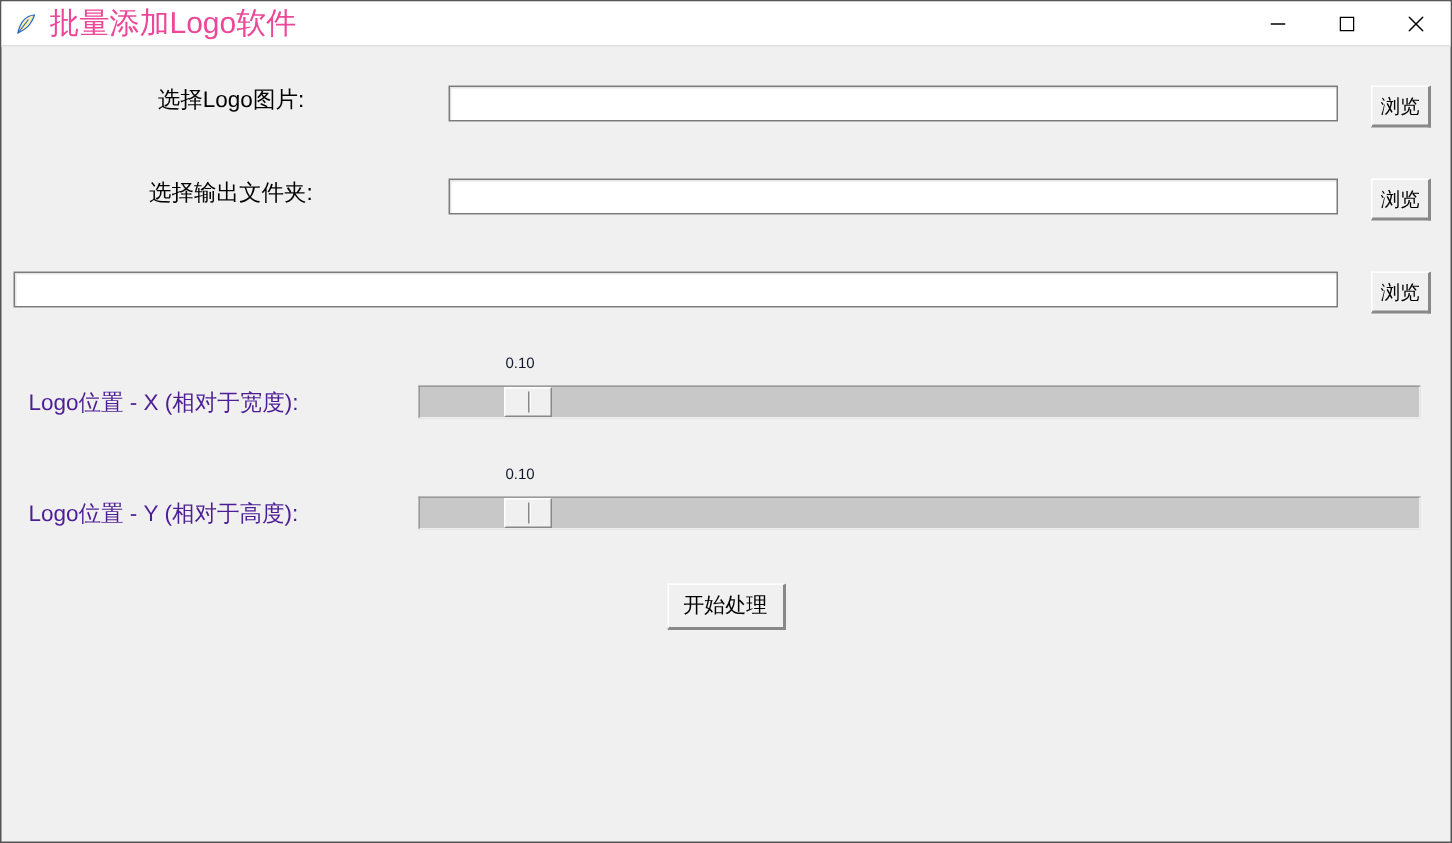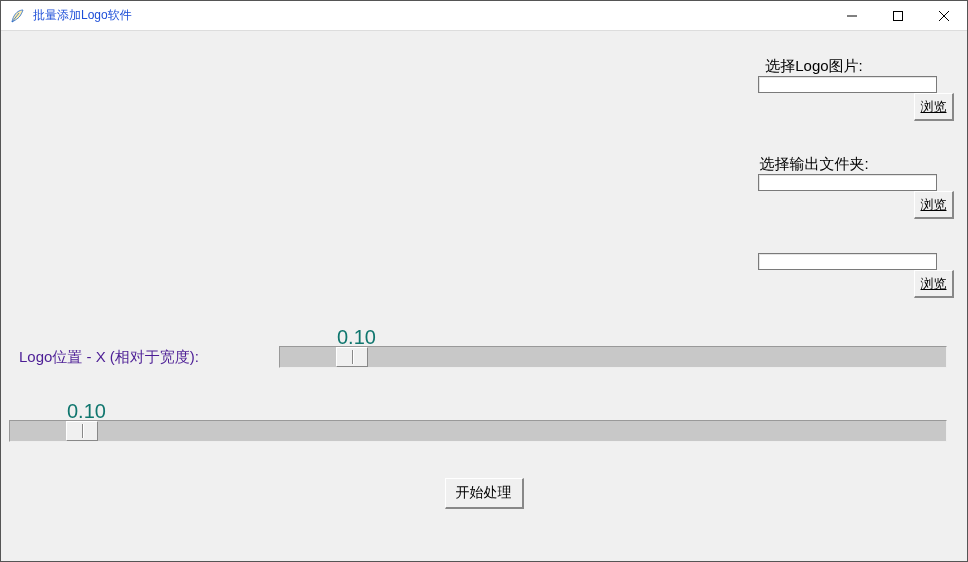--- a/index.html
+++ b/index.html
@@ -27,22 +27,22 @@
       border-bottom: 1px solid #ddd;
     }
     .titlebar-icon {
       width: 16px;
       height: 16px;
       margin-left: 8px;
       margin-right: 8px;
     }
     .titlebar-title {
       flex: 1;
-      font-size: 12px;
-      color: #1d4ed8;
+      font-size: 20px;
+      color: #ec4899;
     }
     .win-controls {
       display: flex;
       height: 100%;
     }
     .win-btn {
       width: 46px;
       height: 100%;
       display: flex;
       align-items: center;
@@ -50,24 +50,23 @@
       font-family: "Segoe UI Symbol", sans-serif;
       font-size: 11px;
     }
     .win-btn.close { width: 46px; }
     .content {
       flex: 1;
       padding: 10px 8px;
     }
     .row {
       display: flex;
-      align-items: flex-end;
+      align-items: flex-start;
       margin-bottom: 34px;
       margin-top: 16px;
-      flex-direction: column;
     }
     .row-label {
       width: 290px;
       text-align: center;
       font-size: 15px;
       color: #000;
     }
     .row-input {
       flex: 1;
       height: 24px;
@@ -82,21 +81,20 @@
       background: #f0f0f0;
       border-top: 1px solid #fff;
       border-left: 1px solid #fff;
       border-right: 2px solid #888;
       border-bottom: 2px solid #888;
       font-size: 13px;
       display: flex;
       align-items: center;
       justify-content: center;
       margin-right: 5px;
-      text-decoration: underline;
     }
     .slider-block {
       margin-bottom: 36px;
     }
     .slider-row {
       display: flex;
       align-items: center;
     }
     .slider-label {
       width: 270px;
@@ -106,22 +104,22 @@
       color: #4c1d95;
     }
     .slider-area {
       flex: 1;
       margin-right: 12px;
       position: relative;
     }
     .slider-value {
       position: absolute;
       top: -20px;
-      font-size: 20px;
-      color: #0f766e;
+      font-size: 10px;
+      color: #0f172a;
     }
     .slider-track {
       height: 22px;
       background: #c8c8c8;
       border-top: 1px solid #999;
       border-left: 1px solid #999;
       border-right: 1px solid #eee;
       border-bottom: 1px solid #eee;
       position: relative;
     }
@@ -219,20 +217,21 @@
           <div class="slider-value" style="left:58px;">0.10</div>
           <div class="slider-track">
             <div class="slider-thumb" style="left:56px;"></div>
           </div>
         </div>
       </div>
     </div>
 
     <div class="slider-block" style="margin-top:52px;">
       <div class="slider-row">
+        <div class="slider-label">Logo位置 - Y (相对于高度):</div>
         <div class="slider-area">
           <div class="slider-value" style="left:58px;">0.10</div>
           <div class="slider-track">
             <div class="slider-thumb" style="left:56px;"></div>
           </div>
         </div>
       </div>
     </div>
 
     <div class="action-row">

